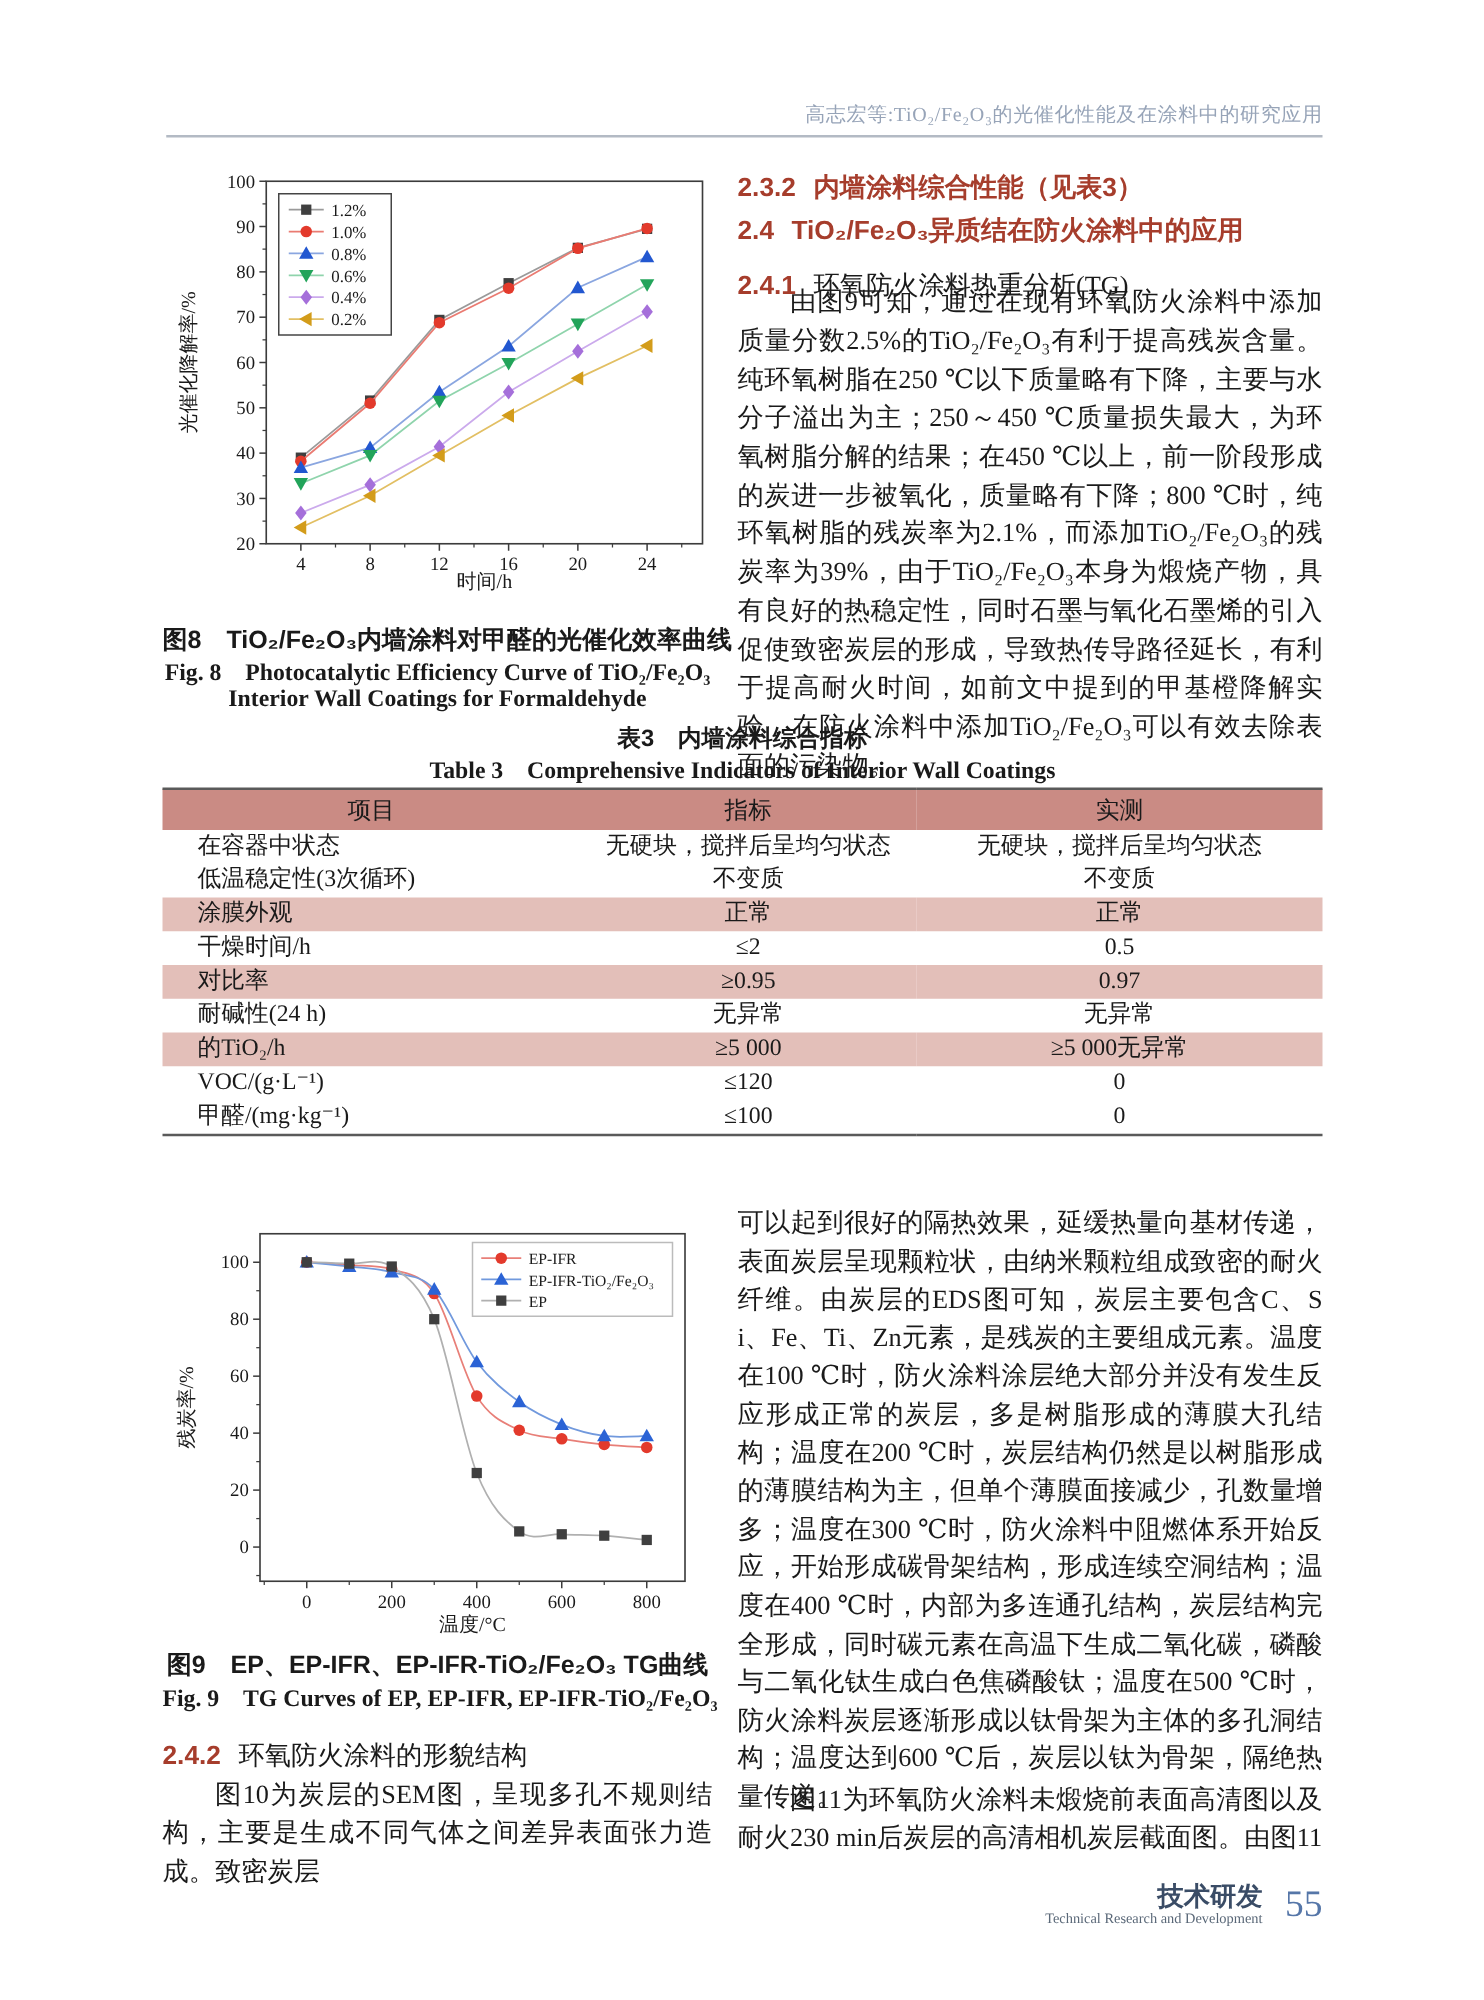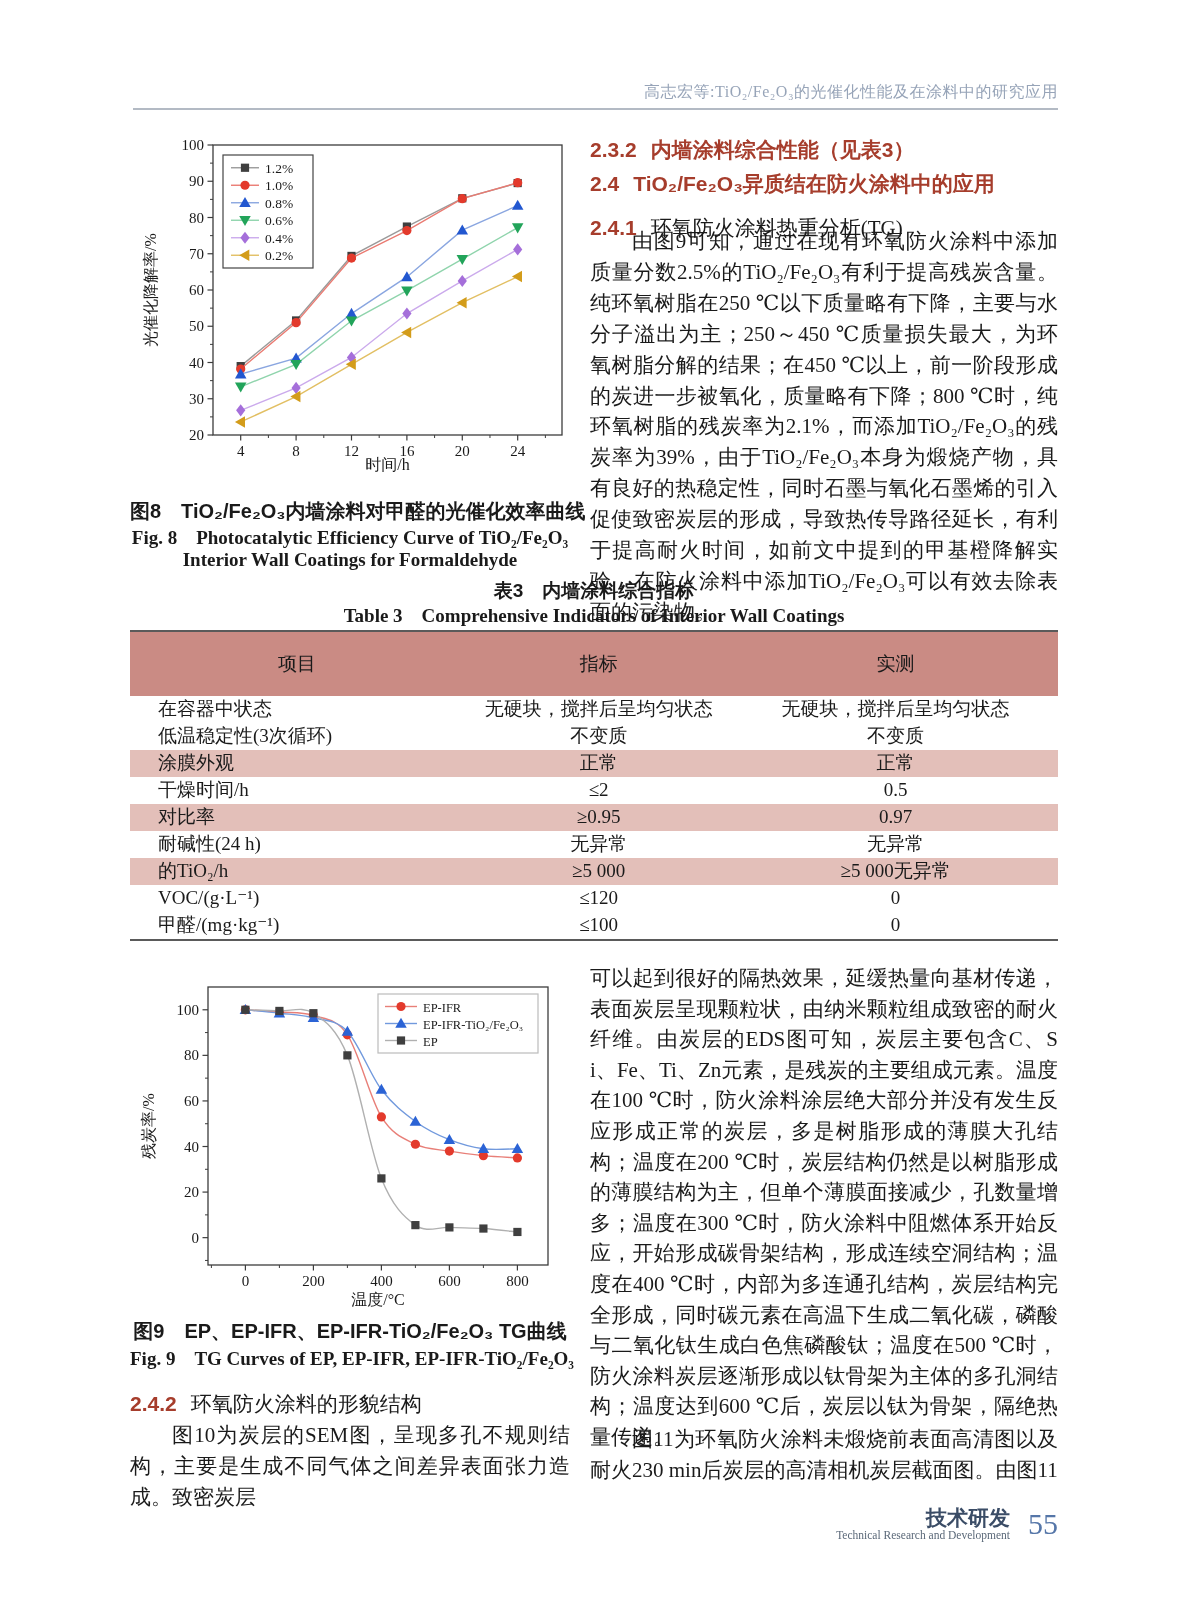--- a/index.html
+++ b/index.html
@@ -15,21 +15,21 @@
   
   .cap-cn{font-weight:bold;font-size:20px;text-align:center;white-space:nowrap;
           font-family:"Liberation Sans","DejaVu Sans",sans-serif;}
   .cap-en{font-weight:bold;font-size:19px;text-align:center;white-space:nowrap;}
   .leftcol{left:130px;width:440px;}
   .fullw{left:130px;width:928px;text-align:center;}
   
   .tbl-wrap{left:130px;top:630px;width:928px;}
   table.tbl{width:100%;border-collapse:collapse;table-layout:fixed;
             border-top:2px solid #5a5a5a;border-bottom:2px solid #5a5a5a;font-size:19px;}
-  table.tbl th{height:32px;font-weight:normal;text-align:center;padding:16px;}
+  table.tbl th{height:32px;font-weight:normal;text-align:center;padding:0;}
   table.tbl td{height:27px;text-align:center;padding:0;line-height:1.1;}
   table.tbl td:first-child{text-align:left;padding-left:28px;}
   
   .rc{left:590px;width:468px;}
   .h-red{font-family:"Liberation Sans","DejaVu Sans",sans-serif;font-weight:bold;font-size:21px;white-space:nowrap;}
   .h-num{font-family:"Liberation Sans","DejaVu Sans",sans-serif;font-weight:bold;font-size:21px;margin-right:14px;margin-top:12px;}
   .h-title-black{font-size:21px;color:#1a1a1a;}
   .body-par{font-size:21px;text-align:justify;word-break:break-all;text-align-last:left;}
   .indent{text-indent:2em;}
   

